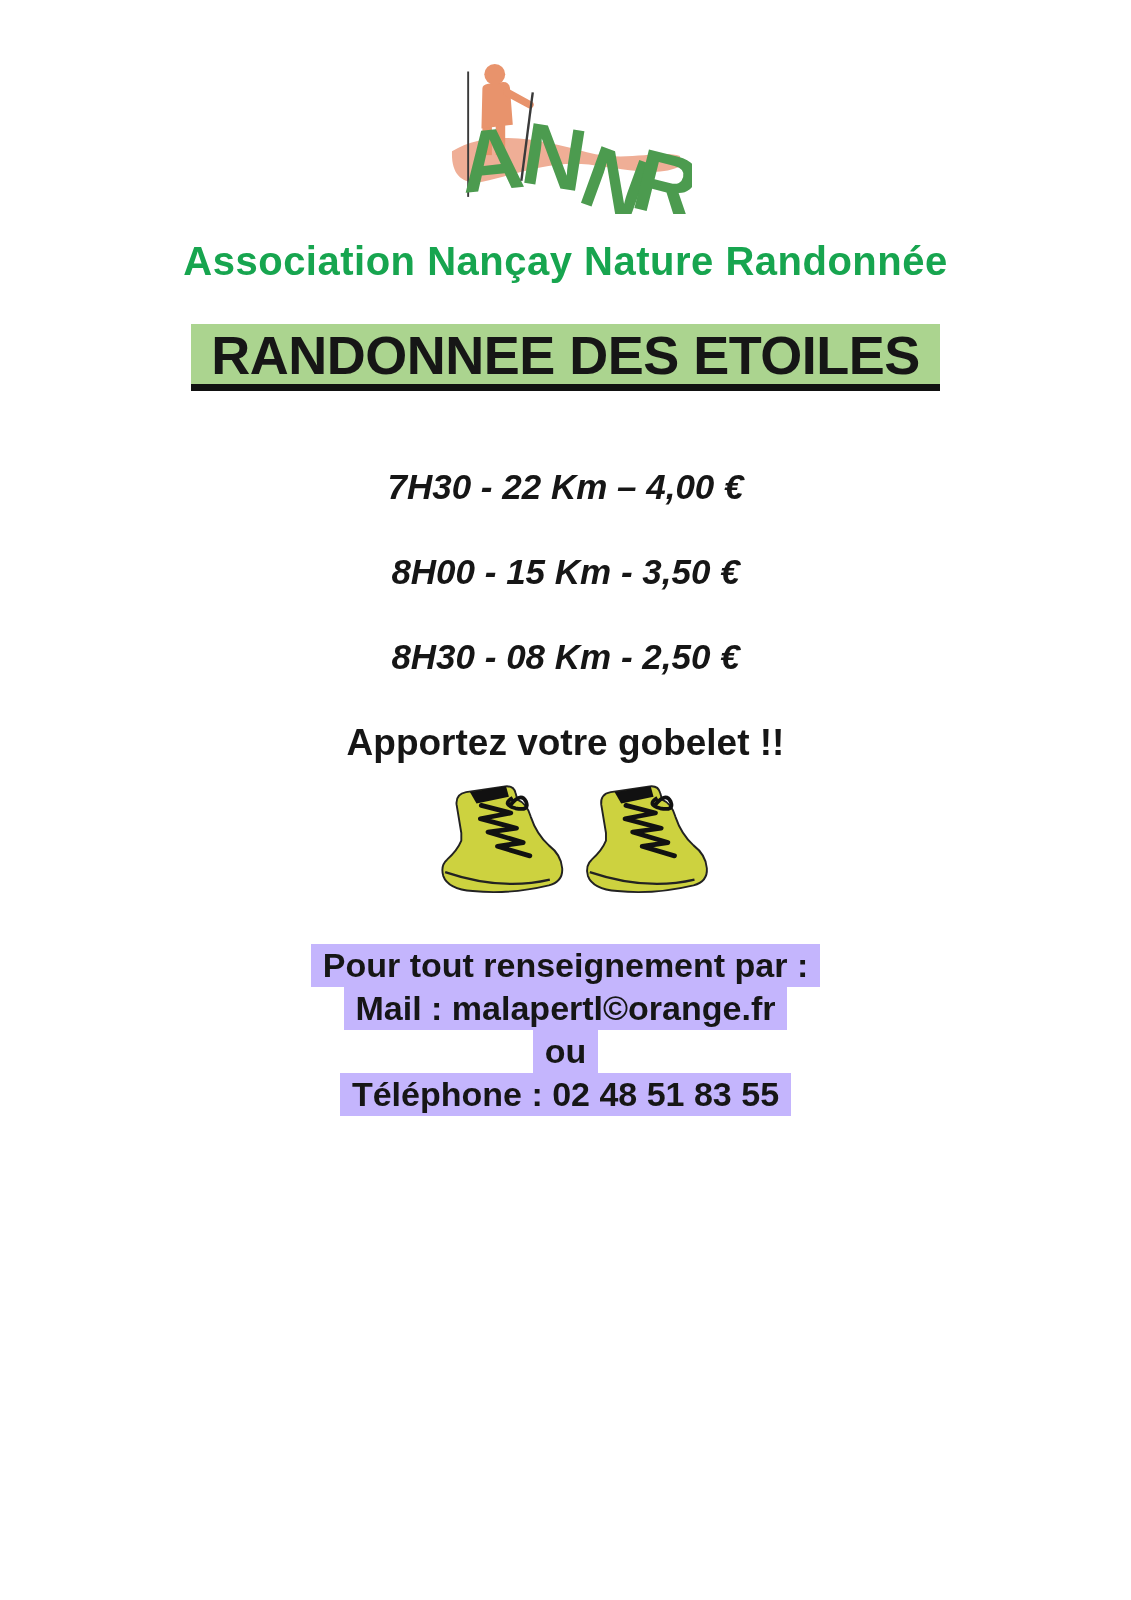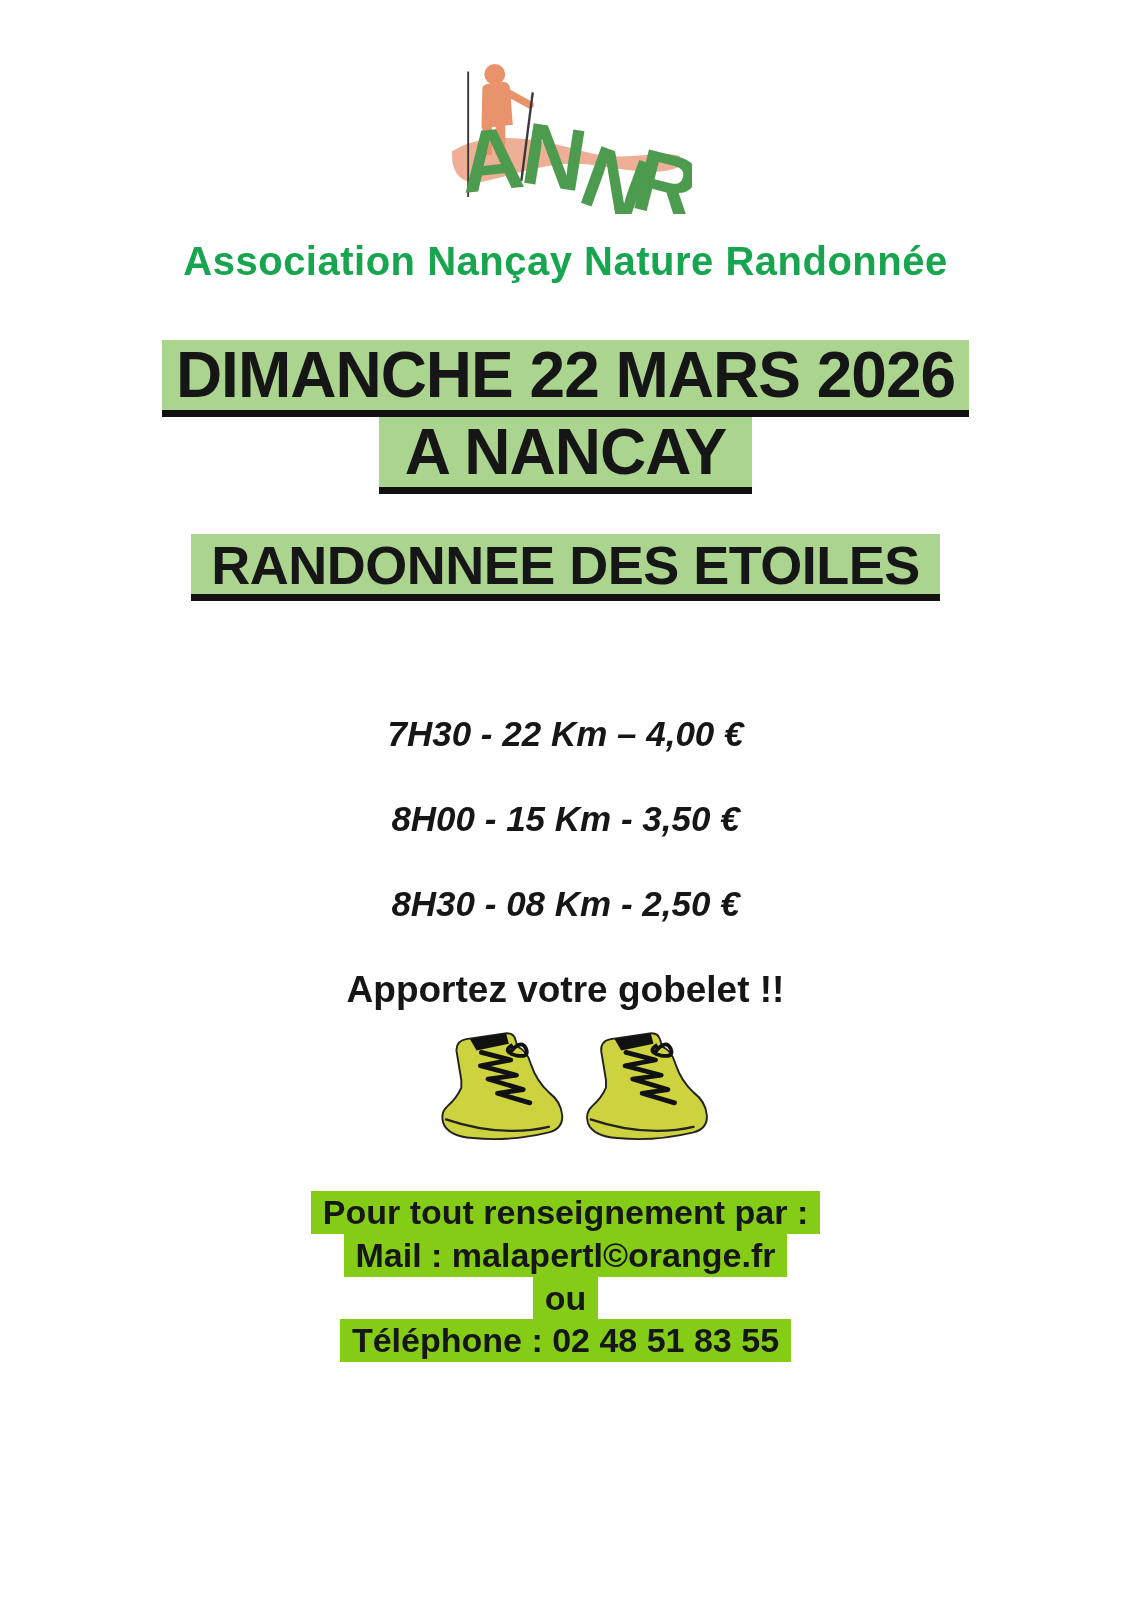--- a/index.html
+++ b/index.html
@@ -6,41 +6,41 @@
   body{
     width:1131px;height:1600px;background:#ffffff;overflow:hidden;
     font-family:"Liberation Sans", sans-serif;color:#161616;
     -webkit-font-smoothing:antialiased;
   }
   .flyer{width:1131px;height:1600px;text-align:center;}
   .logo-wrap{padding-top:62px;height:152px;}
   .association{
     margin-top:25px;font-size:40px;font-weight:bold;letter-spacing:.5px;
   }
-  .hl{background:#84cc16;display:inline-block;text-align:center;}
+  .hl{background:#c4b5fd;display:inline-block;text-align:center;}
   .hl-u{background:#abd48f;display:inline-block;border-bottom:7px solid #111;}
   .title-block{margin-top:56px;line-height:0;}
   .date-line{
     font-size:64px;font-weight:bold;letter-spacing:-1px;line-height:1.06;
     padding:2px 14px 0;
   }
   .place-line{
     font-size:64px;font-weight:bold;letter-spacing:-1px;line-height:1.06;
     padding:2px 26px 0;margin-top:0;
   }
   .name-block{margin-top:40px;line-height:0;}
   .name-line{
     font-size:54px;font-weight:bold;letter-spacing:-.5px;line-height:1.08;
     padding:2px 20px 0;
   }
   .depart{
     margin-top:60px;font-size:35px;font-weight:bold;font-style:italic;
     line-height:1.3;
   }
-  .schedule{margin-top:113px;}
+  .schedule{margin-top:76px;}
   .schedule-line{
     font-size:35px;font-weight:bold;font-style:italic;margin:0 0 45px;
   }
   .cup-note{margin-top:0;font-size:37px;font-weight:bold;}
   .boots-wrap{margin-top:10px;height:140px;}
   .contact{margin-top:30px;line-height:1.2;}
   .contact .hl{font-size:34px;font-weight:bold;padding:1px 12px;}
   svg text{font-family:"Liberation Sans", sans-serif;font-weight:bold;}
 </style>
 </head>
@@ -69,24 +69,20 @@
         <text transform="translate(136,146) rotate(20)">N</text>
         <text transform="translate(192,152) rotate(14)">R</text>
       </g>
 
       <line x1="91" y1="32" x2="79" y2="125" stroke="#3a3a3a" stroke-width="2.5"></line>
     </svg>
   </div>
 
   <div class="association" style="color:#17a54f">Association Nançay Nature Randonnée</div>
 
-  <div class="title-block">
-    <span class="hl-u date-line">DIMANCHE 22 MARS 2026</span><br>
-    <span class="hl-u place-line">A NANCAY</span>
-  </div>
 
   <div class="name-block">
     <span class="hl-u name-line">RANDONNEE DES ETOILES</span>
   </div>
 
 
   <div class="schedule">
     <div class="schedule-line">7H30 - 22 Km – 4,00 €</div>
     <div class="schedule-line">8H00 - 15 Km - 3,50 €</div>
     <div class="schedule-line">8H30 - 08 Km - 2,50 €</div>

